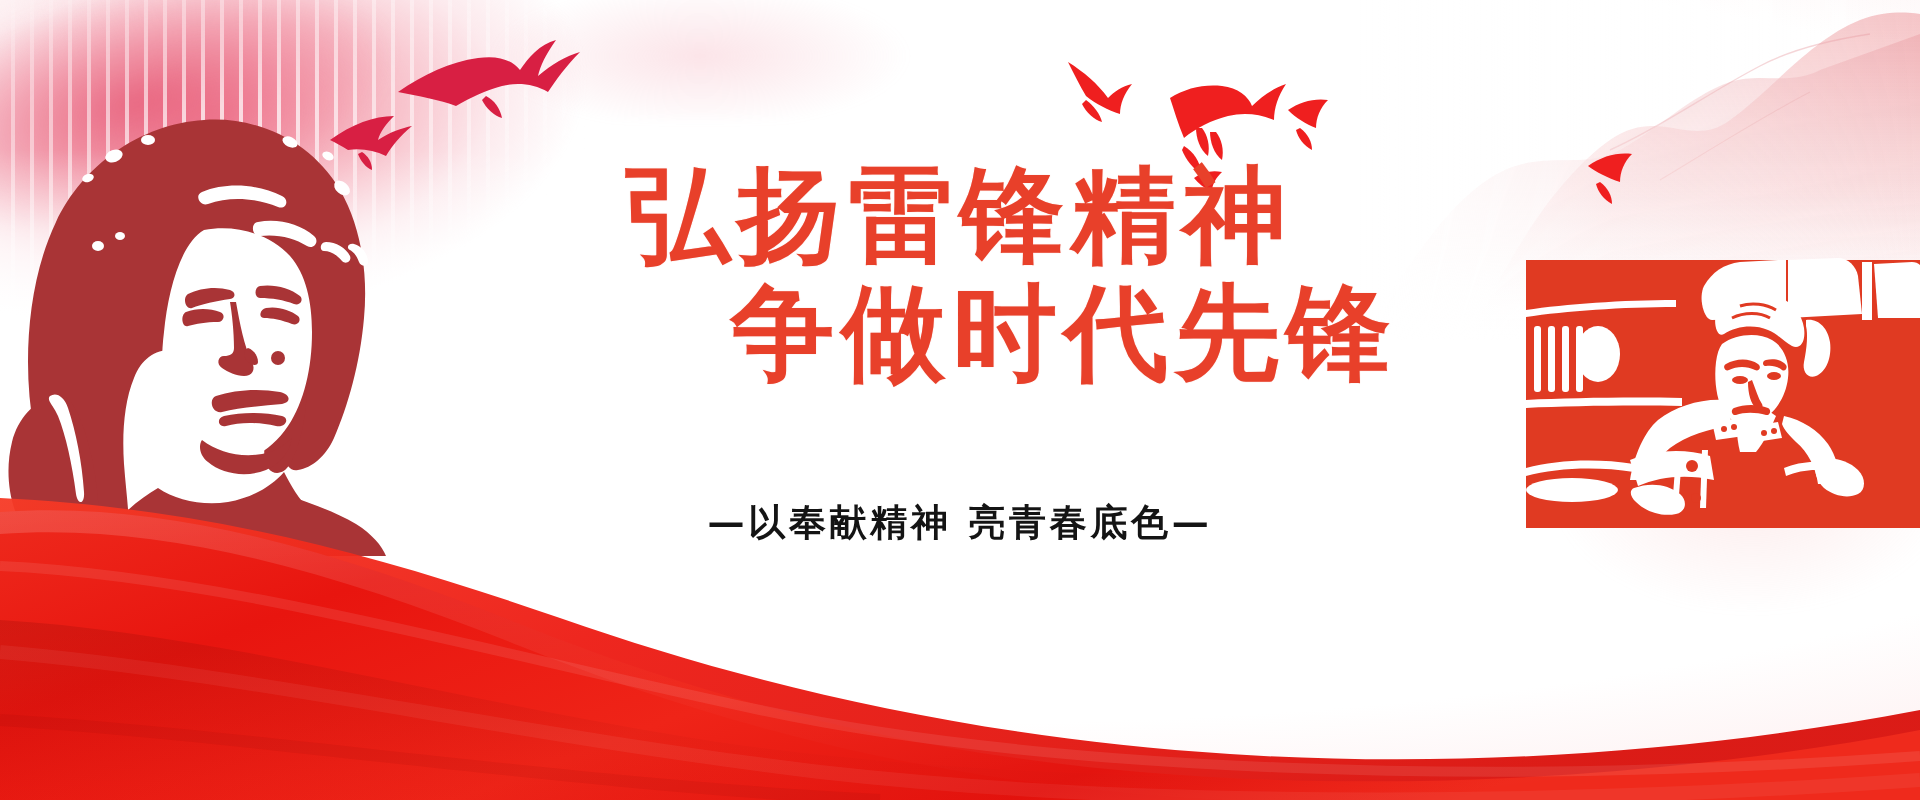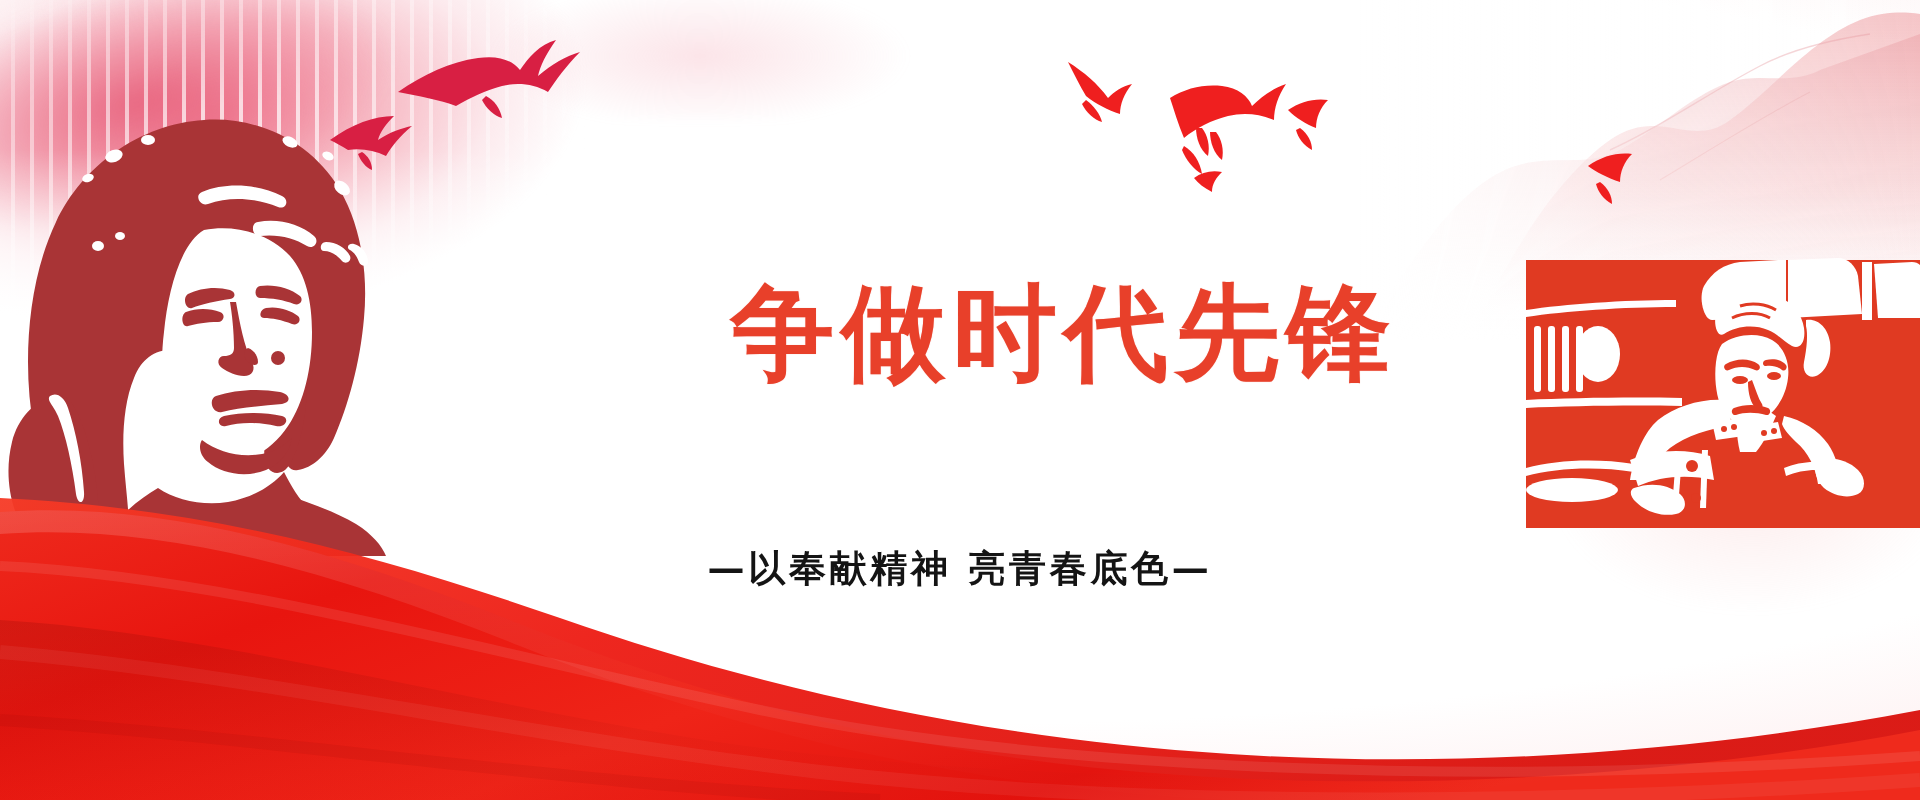--- a/index.html
+++ b/index.html
@@ -117,21 +117,20 @@
     top:498px;
     width:1920px;
     text-align:center;
     color:#141414;
     font-family:"DejaVu Serif", serif;
     font-size:37px;
     font-weight:600;
     letter-spacing:.10em;
     white-space:nowrap;
     pointer-events:auto;
-    margin-top:46px;
   }
 </style>
 </head>
 <body>
 
 <div id="banner">
 
   <div class="bg-base"></div>
 
   <svg class="wash-right-mtn" viewBox="0 0 560 340" preserveAspectRatio="none">
@@ -440,17 +439,18 @@
 
     <path d="M0,240 C200,252 420,312 680,356 C940,400 1380,414 1920,378
              L1920,420 L0,420 Z" fill="url(#silkSh)"></path>
 
     <path d="M0,186 C220,196 470,268 760,330 C1040,390 1480,408 1920,376" stroke="#ffffff" stroke-opacity="0.09" stroke-width="10" fill="none"></path>
     <path d="M0,272 C240,292 520,356 820,392 C1120,426 1520,428 1920,400" stroke="#ffffff" stroke-opacity="0.06" stroke-width="14" fill="none"></path>
     <path d="M0,340 C260,356 560,404 880,420" stroke="#8e0a06" stroke-opacity="0.10" stroke-width="12" fill="none"></path>
   </svg>
 
   <div class="text-block">
+    <div class="title-line" id="title-1">弘扬雷锋精神</div>
     <div class="title-line" id="title-2">争做时代先锋</div>
     <div id="subtitle">—以奉献精神  亮青春底色—</div>
   </div>
 
 </div>
 
 </body></html>

